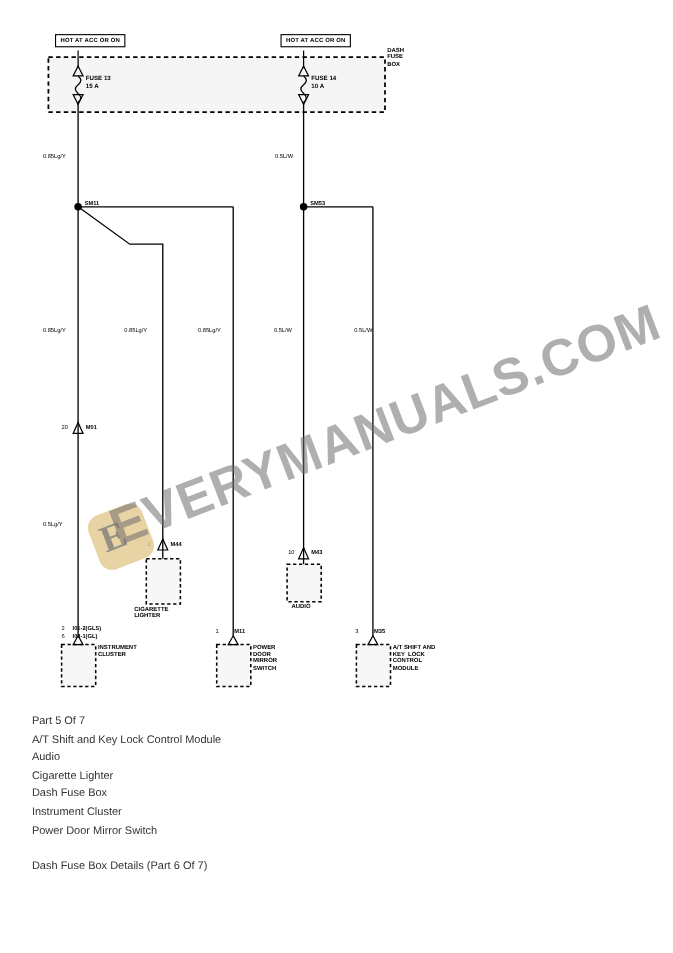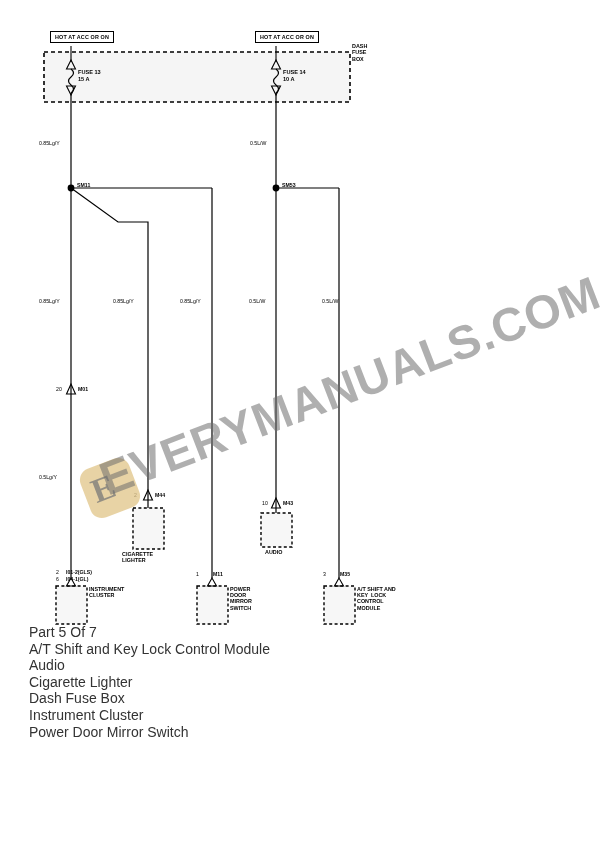--- a/index.html
+++ b/index.html
@@ -86,23 +86,23 @@
     font-size: 5.4px;
     font-weight: bold;
     color: #000;
     line-height: 1.15;
     white-space: pre;
   }
   
   #caption {
     position: absolute;
     left: 29px;
-    top: 624px;
+    top: 648px;
     width: 420px;
-    font-size: 14px;
+    font-size: 10px;
     color: #333333;
     line-height: 16.6px;
   }
   #caption .cap-line { display: block; }
   #caption .cap-gap { display: block; height: 16px; }
   
   #watermark {
     position: absolute;
     left: 0; top: 0;
     width: 612px; height: 866px;
@@ -301,15 +301,16 @@
 
   <div id="caption">
     <span class="cap-line">Part 5 Of 7</span>
     <span class="cap-line">A/T Shift and Key Lock Control Module</span>
     <span class="cap-line">Audio</span>
     <span class="cap-line">Cigarette Lighter</span>
     <span class="cap-line">Dash Fuse Box</span>
     <span class="cap-line">Instrument Cluster</span>
     <span class="cap-line">Power Door Mirror Switch</span>
     <span class="cap-gap"></span>
+    <span class="cap-line">Dash Fuse Box Details (Part 6 Of 7)</span>
   </div>
 
 </div>
 
 </body></html>

